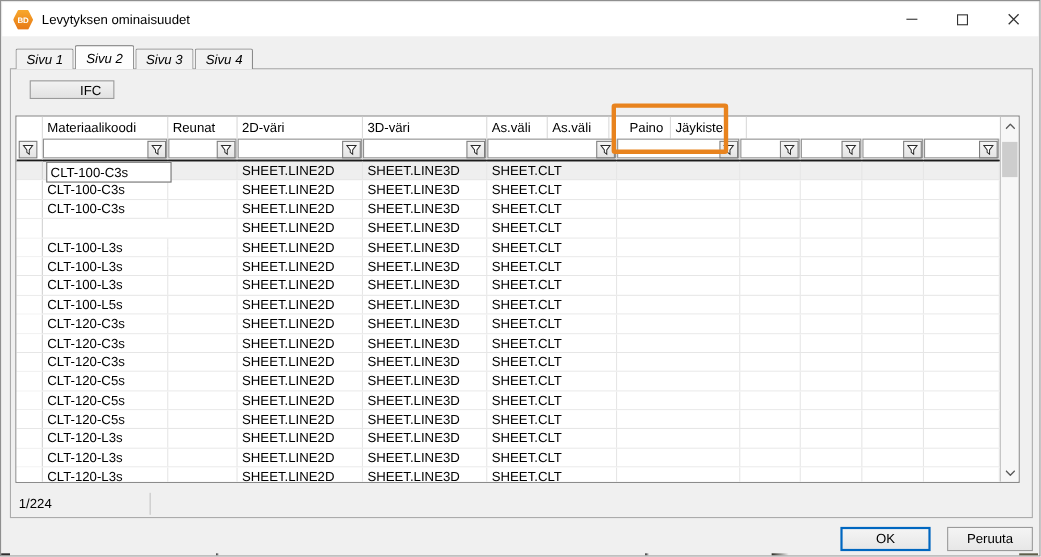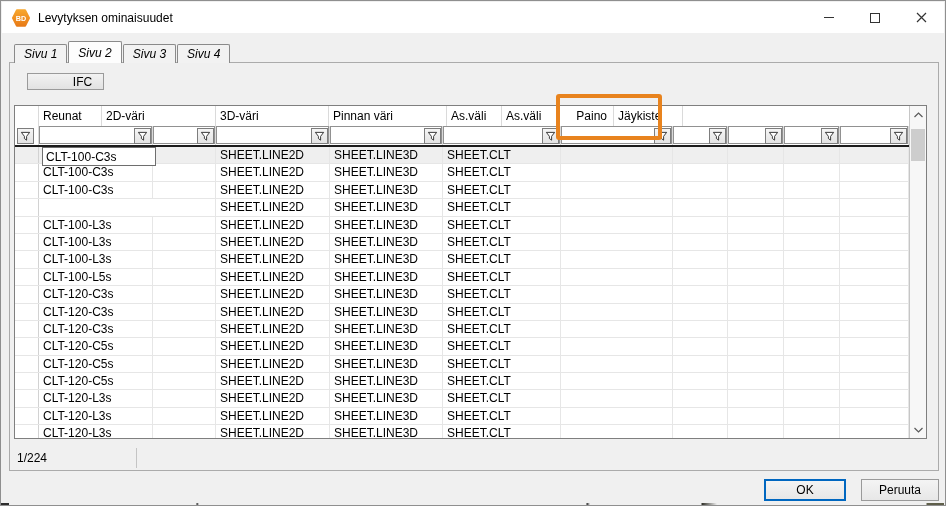--- a/index.html
+++ b/index.html
@@ -166,24 +166,24 @@
   </div>
 
   <div class="tabpage">
 
     <div class="ifc-btn">IFC</div>
 
     <div class="grid">
       <div class="grid-content">
         <div class="hdr-row hdr-titles" id="hdr-titles">
             <div class="hcell" style="width: 24px;"></div>
+            <div class="hcell" style="width: 114px;">Materiaalikoodi</div>
             <div class="hcell" style="width: 63px;">Reunat</div>
             <div class="hcell" style="width: 114px;">2D-väri</div>
             <div class="hcell" style="width: 113px;">3D-väri</div>
-            <div class="hcell" style="width: 118px;">Pinnan väri</div>
             <div class="hcell" style="width: 55px;">As.väli</div>
             <div class="hcell" style="width: 56px;">As.väli</div>
             <div class="hcell al-right" style="width: 56px;">Paino</div>
             <div class="hcell" style="width: 69px;">Jäykiste</div>
           </div>
         <div class="hdr-row hdr-filters" id="hdr-filters">
             <div class="fcell rowhdr-f" style="width: 24px;">
               <div class="filter-btn">
                 <svg width="11" height="11" viewBox="0 0 12 12">
                   <path d="M1.5 1.5 h9 L7.2 5.8 V10 L4.8 8.2 V5.8 Z" fill="#ffffff" stroke="#2a2a2a" stroke-width="1"></path>

